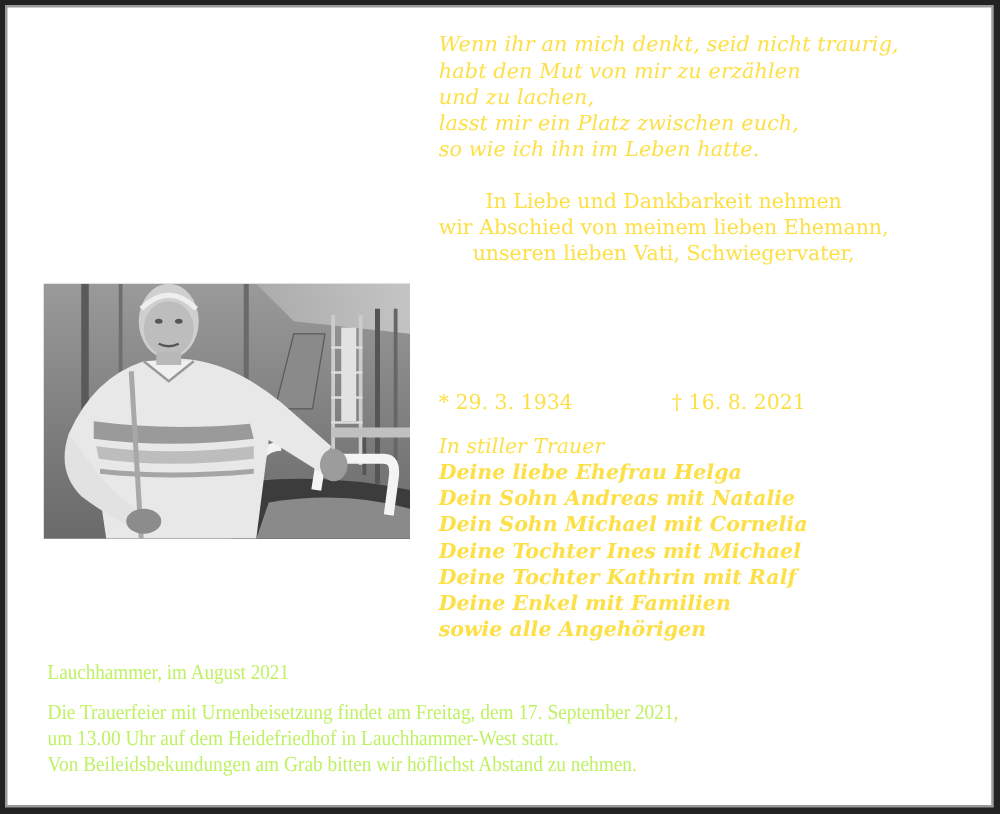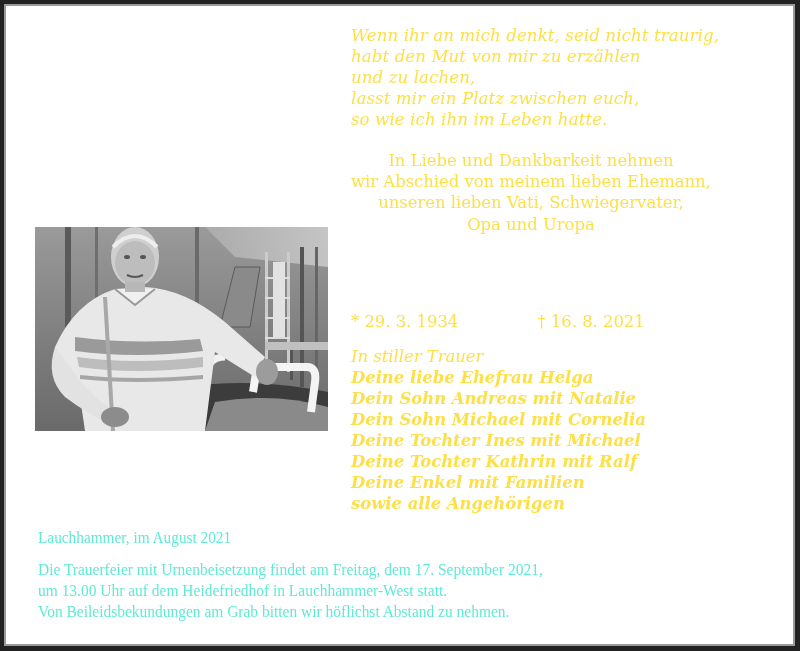--- a/index.html
+++ b/index.html
@@ -86,21 +86,21 @@
       left: 35px; top: 227px;
       width: 293px; height: 204px;
       overflow: hidden;
       background: #8c8c8c;
     }
     .photo svg { display: block; }
     .footer {
       position: absolute;
       left: 38px; top: 527px;
       font-family: "Liberation Serif", "DejaVu Serif", serif;
-      color: #5eead4;
+      color: #bef264;
     }
     .footer .place {
       font-size: 17px;
       line-height: 22px;
       white-space: nowrap;
       transform: scaleX(0.9);
       transform-origin: left;
     }
     .footer .notice {
       margin-top: 10px;
@@ -124,21 +124,20 @@
   <div>habt den Mut von mir zu erzählen</div>
   <div>und zu lachen,</div>
   <div>lasst mir ein Platz zwischen euch,</div>
   <div>so wie ich ihn im Leben hatte.</div>
 </div>
 
 <div class="intro serif">
   <div>In Liebe und Dankbarkeit nehmen</div>
   <div>wir Abschied von meinem lieben Ehemann,</div>
   <div>unseren lieben Vati, Schwiegervater,</div>
-  <div>Opa und Uropa</div>
 </div>
 
 <div class="photo">
   <svg width="293" height="204" viewBox="0 0 293 204">
     <defs>
       <linearGradient id="bg" x1="0" y1="0" x2="0" y2="1">
         <stop offset="0" stop-color="#9a9a9a"></stop>
         <stop offset="0.6" stop-color="#7c7c7c"></stop>
         <stop offset="1" stop-color="#6a6a6a"></stop>
       </linearGradient>

